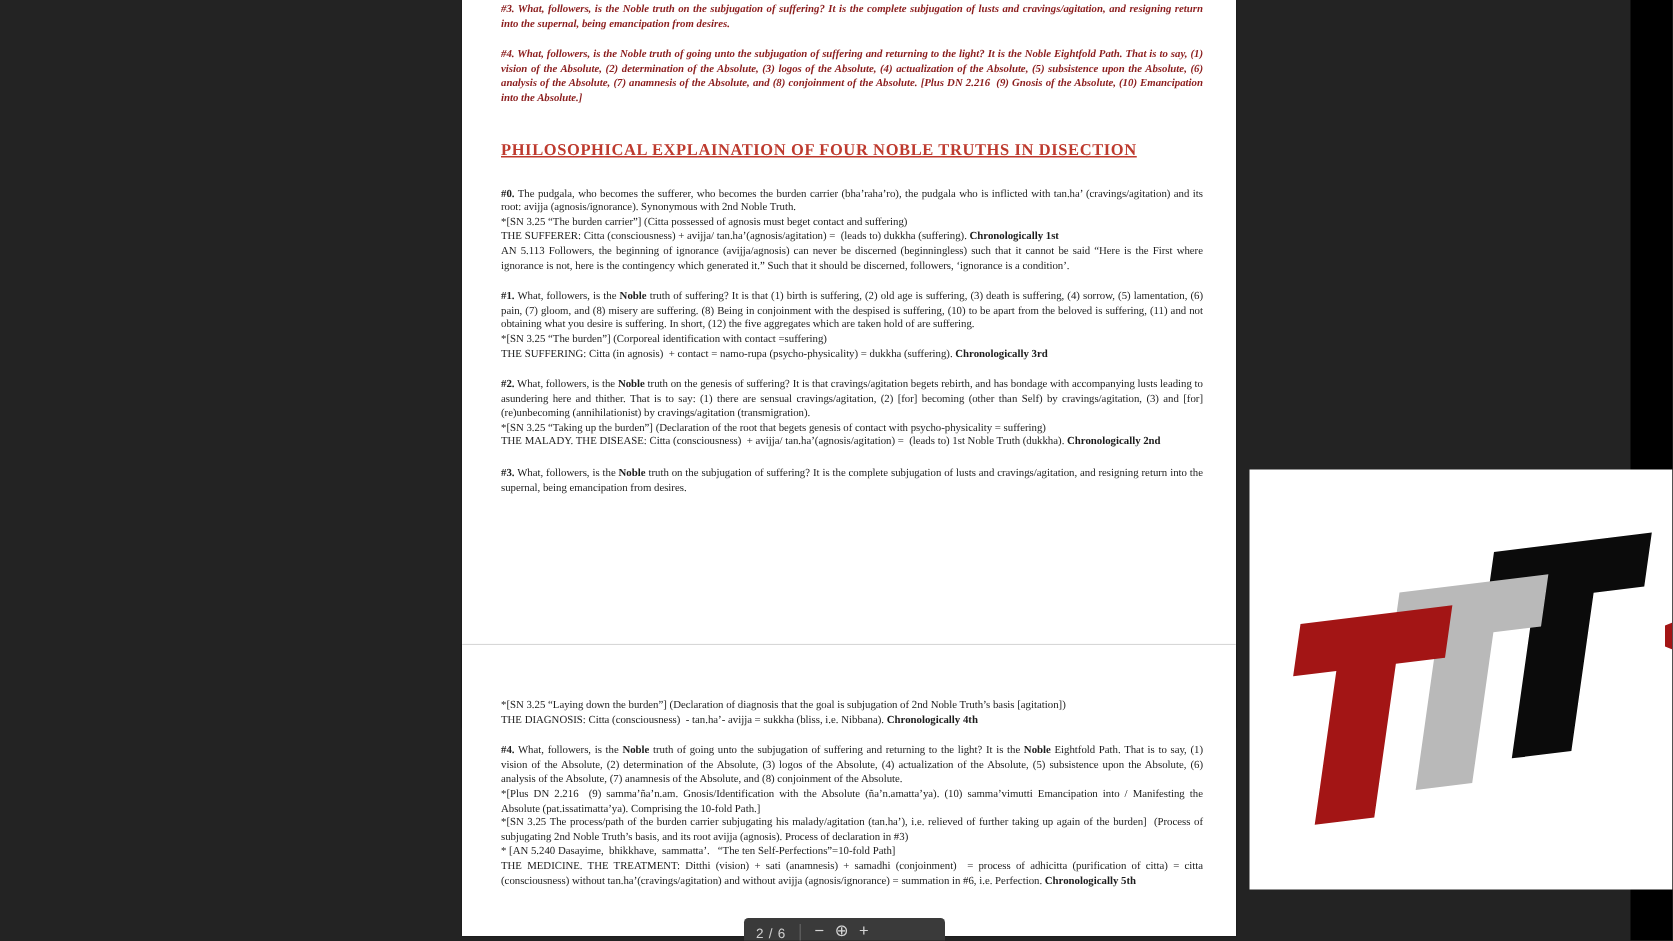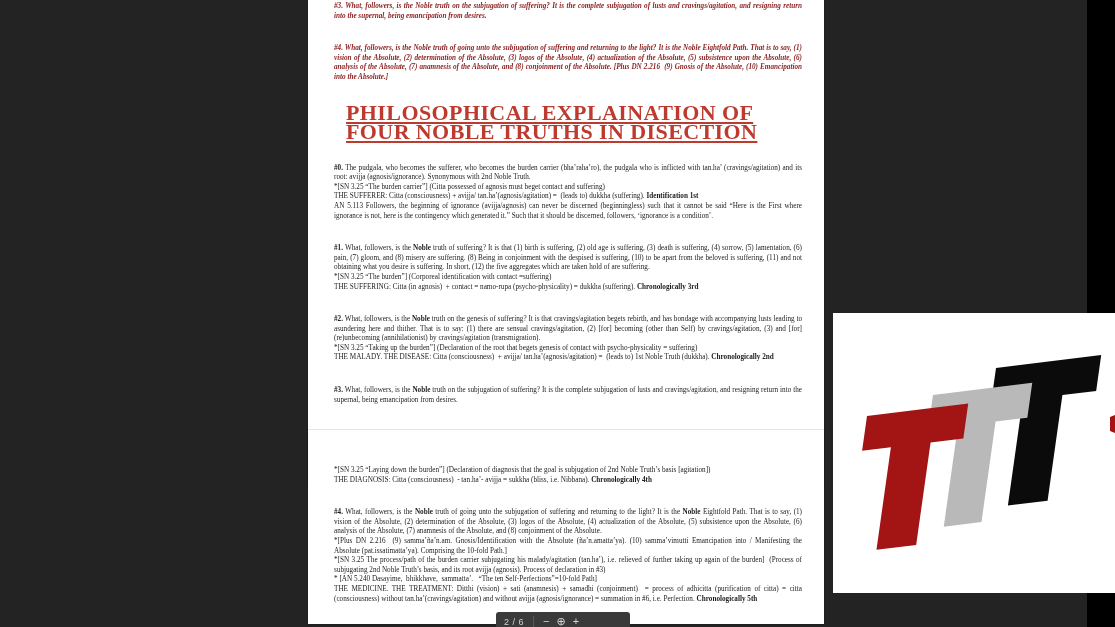--- a/index.html
+++ b/index.html
@@ -13,26 +13,26 @@
   .right-strip{position:absolute; top:0; right:0; width:28px; height:627px; background:var(--strip);}
 
   .page{position:absolute; left:308px; width:516px; background:var(--page); overflow:hidden;
         box-shadow:0 0 1px rgba(0,0,0,.6);}
   .page-1{top:0; height:485px;}
   .page-2{top:430px; height:194px;}
   .page-content{padding:0 22px 0 26px; color:var(--ink); font-size:7.2px; line-height:9.6px;
         text-align:justify; white-space:pre-wrap;}
   .page-2 .page-content{padding-top:34px;}
 
-  .para{margin-top:23px;}
+  .para{margin-top:11px;}
   .para.first{margin-top:2px;}
   .para.intro{color:var(--maroon); font-weight:bold; font-style:italic;}
-  .para.heading{color:var(--headred); font-weight:bold; font-size:22px; line-height:19px;
+  .para.heading{color:var(--headred); font-weight:bold; font-size:11px; line-height:19px;
         letter-spacing:.4px; text-decoration:underline; text-align:left; margin-top:20px;
-        margin-bottom:15px; white-space:normal; font-family:"Liberation Serif", serif;margin-left:12px;}
+        margin-bottom:15px; white-space:normal; font-family:"Liberation Serif", serif;}
   .b{font-weight:bold;}
   .bi{font-weight:bold; }
 
   .logo-panel{position:absolute; left:833px; top:313px; width:282px; height:280px; background:#fff;}
   .logo-panel svg{display:block;}
 
   .pdf-toolbar{position:absolute; left:496px; top:612px; width:134px; height:30px;
         background:var(--toolbar); border-radius:3px; display:flex; align-items:flex-start;
         padding:4px 8px 0 8px; gap:7px; font-family:"Liberation Sans", sans-serif;
         color:var(--toolink); font-size:9px;}
@@ -41,21 +41,21 @@
   .pdf-toolbar .page-indicator{letter-spacing:.5px; padding-top:1px; white-space:nowrap;}
 </style>
 </head>
 <body>
 
 <div class="right-strip"></div>
 
 <div class="page page-1">
   <div class="page-content"><div class="para intro first"><span>#3. What, followers, is the Noble truth on the subjugation of suffering? It is the complete subjugation of lusts and cravings/agitation, and resigning return into the supernal, being emancipation from desires.</span></div><div class="para intro"><span>#4. What, followers, is the Noble truth of going unto the subjugation of suffering and returning to the light? It is the Noble Eightfold Path. That is to say, (1) vision of the Absolute, (2) determination of the Absolute, (3) logos of the Absolute, (4) actualization of the Absolute, (5) subsistence upon the Absolute, (6) analysis of the Absolute, (7) anamnesis of the Absolute, and (8) conjoinment of the Absolute. [Plus DN 2.216  (9) Gnosis of the Absolute, (10) Emancipation into the Absolute.]</span></div><div class="para heading"><span>PHILOSOPHICAL EXPLAINATION OF FOUR NOBLE TRUTHS IN DISECTION</span></div><div class="para body"><span class="b">#0.</span><span> The pudgala, who becomes the sufferer, who becomes the burden carrier (bha’raha’ro), the pudgala who is inflicted with tan.ha’ (cravings/agitation) and its root: avijja (agnosis/ignorance). Synonymous with 2nd Noble Truth.
 *[SN 3.25 “The burden carrier”] (Citta possessed of agnosis must beget contact and suffering)
-THE SUFFERER: Citta (consciousness) + avijja/ tan.ha’(agnosis/agitation) =  (leads to) dukkha (suffering). </span><span class="b">Identification 1st</span><span>
+THE SUFFERER: Citta (consciousness) + avijja/ tan.ha’(agnosis/agitation) =  (leads to) dukkha (suffering). </span><span class="b">Chronologically 1st</span><span>
 AN 5.113 Followers, the beginning of ignorance (avijja/agnosis) can never be discerned (beginningless) such that it cannot be said “Here is the First where ignorance is not, here is the contingency which generated it.” Such that it should be discerned, followers, ‘ignorance is a condition’.</span></div><div class="para body gap-lg"><span class="b">#1.</span><span> What, followers, is the </span><span class="bi">Noble</span><span> truth of suffering? It is that (1) birth is suffering, (2) old age is suffering, (3) death is suffering, (4) sorrow, (5) lamentation, (6) pain, (7) gloom, and (8) misery are suffering. (8) Being in conjoinment with the despised is suffering, (10) to be apart from the beloved is suffering, (11) and not obtaining what you desire is suffering. In short, (12) the five aggregates which are taken hold of are suffering.
 *[SN 3.25 “The burden”] (Corporeal identification with contact =suffering)
 THE SUFFERING: Citta (in agnosis)  + contact = namo-rupa (psycho-physicality) = dukkha (suffering). </span><span class="b">Chronologically 3rd</span></div><div class="para body gap-lg"><span class="b">#2.</span><span> What, followers, is the </span><span class="bi">Noble</span><span> truth on the genesis of suffering? It is that cravings/agitation begets rebirth, and has bondage with accompanying lusts leading to asundering here and thither. That is to say: (1) there are sensual cravings/agitation, (2) [for] becoming (other than Self) by cravings/agitation, (3) and [for] (re)unbecoming (annihilationist) by cravings/agitation (transmigration).
 *[SN 3.25 “Taking up the burden”] (Declaration of the root that begets genesis of contact with psycho-physicality = suffering)
 THE MALADY. THE DISEASE: Citta (consciousness)  + avijja/ tan.ha’(agnosis/agitation) =  (leads to) 1st Noble Truth (dukkha). </span><span class="b">Chronologically 2nd</span></div><div class="para body gap-lg"><span class="b">#3.</span><span> What, followers, is the </span><span class="bi">Noble</span><span> truth on the subjugation of suffering? It is the complete subjugation of lusts and cravings/agitation, and resigning return into the supernal, being emancipation from desires.</span></div></div>
 </div>
 
 <div class="page page-2">
   <div class="page-content"><div class="para body first"><span>*[SN 3.25 “Laying down the burden”] (Declaration of diagnosis that the goal is subjugation of 2nd Noble Truth’s basis [agitation])
 THE DIAGNOSIS: Citta (consciousness)  - tan.ha’- avijja = sukkha (bliss, i.e. Nibbana). </span><span class="b">Chronologically 4th</span></div><div class="para body gap-lg"><span class="b">#4.</span><span> What, followers, is the </span><span class="bi">Noble</span><span> truth of going unto the subjugation of suffering and returning to the light? It is the </span><span class="bi">Noble</span><span> Eightfold Path. That is to say, (1) vision of the Absolute, (2) determination of the Absolute, (3) logos of the Absolute, (4) actualization of the Absolute, (5) subsistence upon the Absolute, (6) analysis of the Absolute, (7) anamnesis of the Absolute, and (8) conjoinment of the Absolute.

